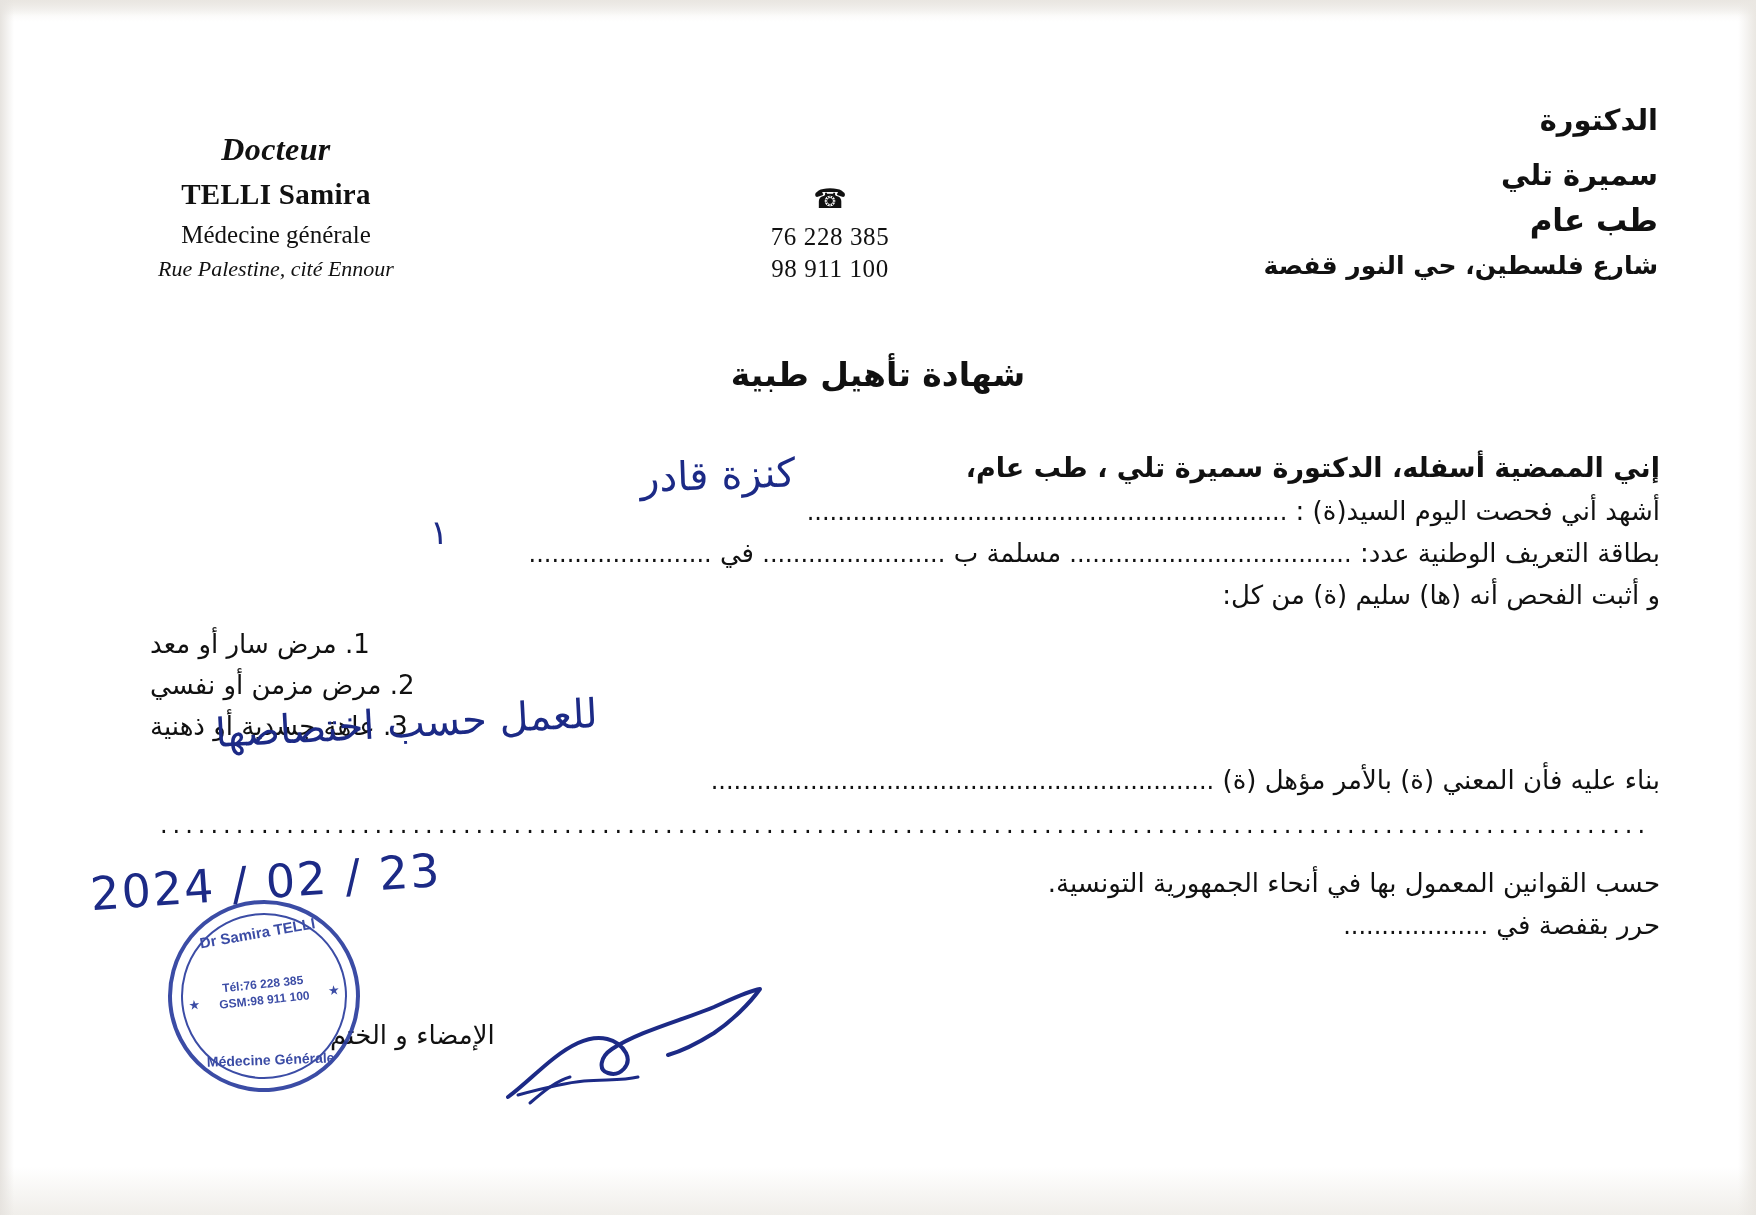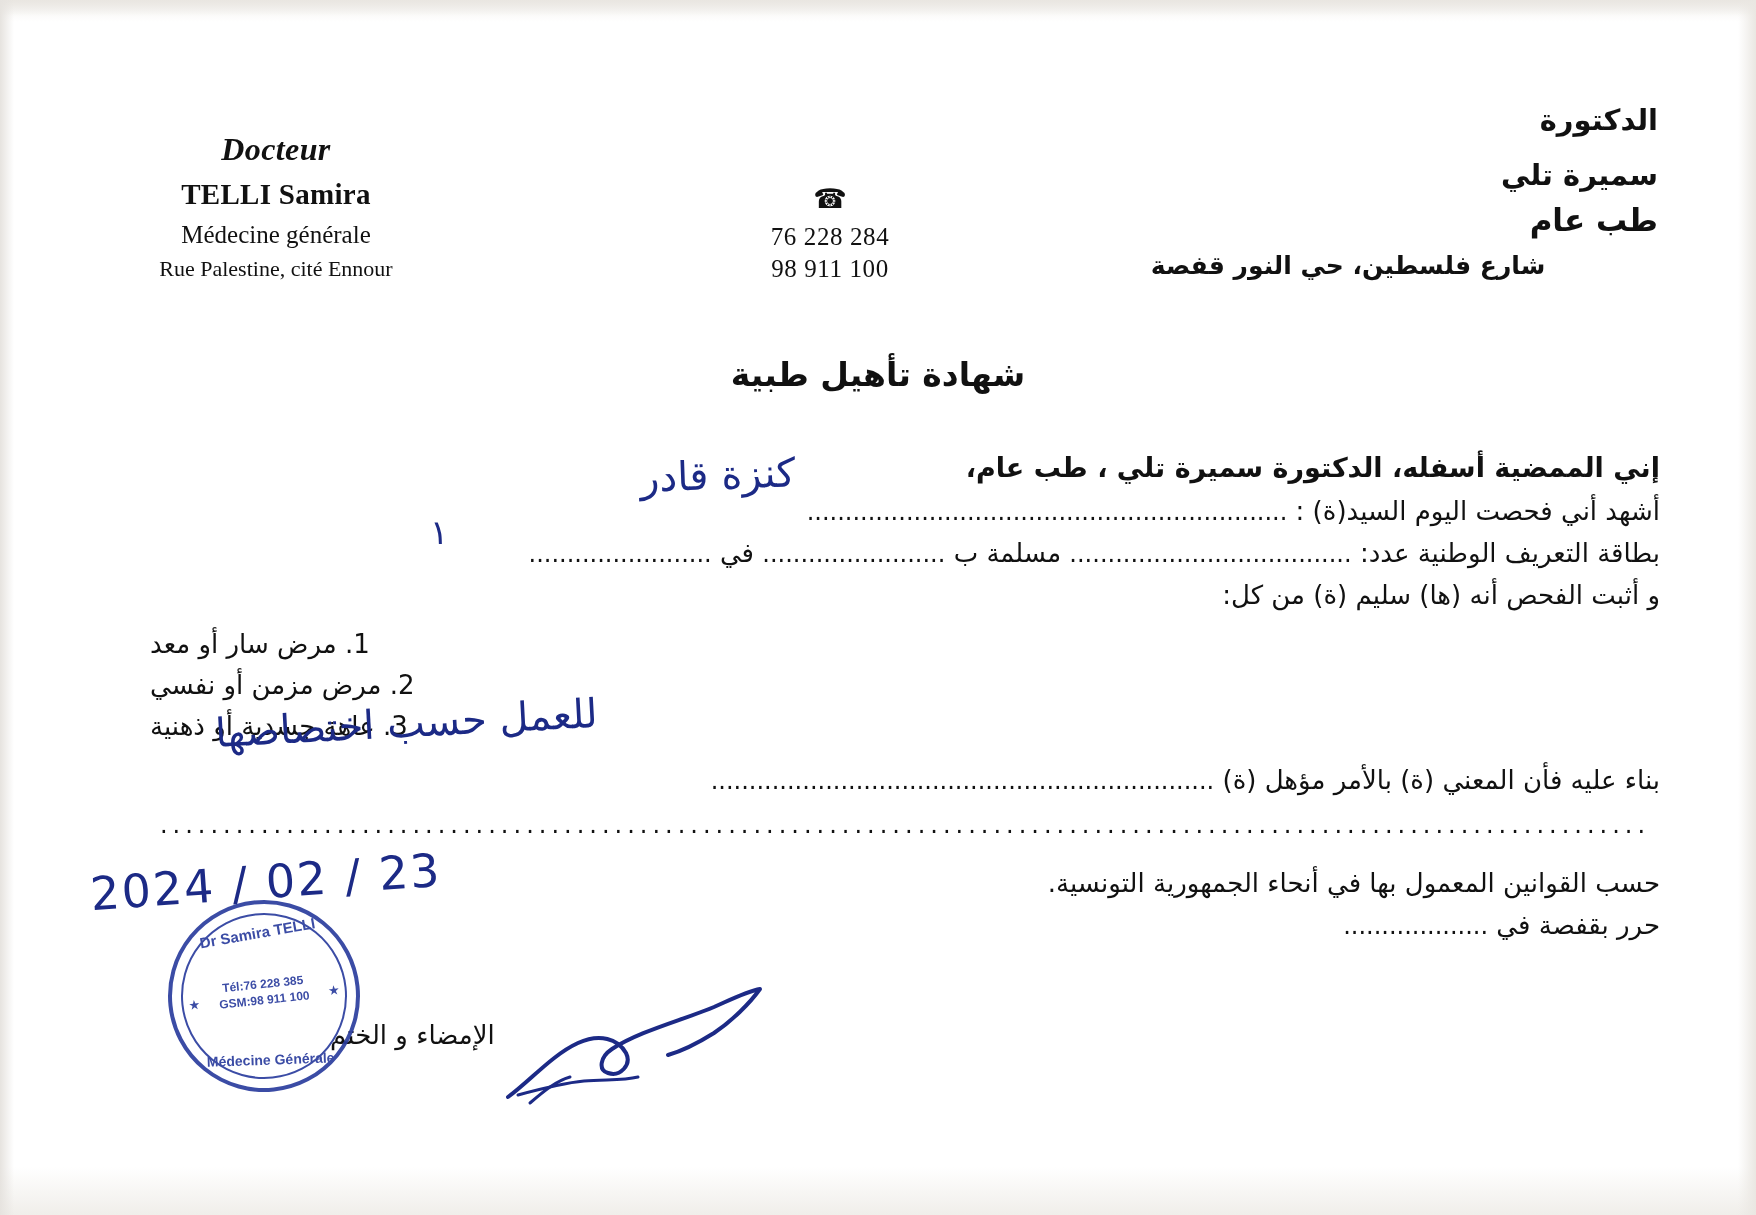--- a/index.html
+++ b/index.html
@@ -65,20 +65,21 @@
     margin-top: 4px;
     letter-spacing: 0.3px;
   }
   .hl-spec {
     font-size: 25px;
     margin-top: 4px;
   }
   .hl-addr1 {
     font-size: 22px;
     margin-top: 3px;
+    font-style: italic;
   }
   .hl-addr2 {
     font-size: 22px;
     margin-top: 2px;
   }
 
   .header-center {
     position: absolute;
     left: 700px;
     top: 186px;
@@ -103,21 +104,21 @@
     top: 100px;
     width: 620px;
     text-align: right;
     direction: rtl;
     font-family: "DejaVu Sans", sans-serif;
     line-height: 1.42;
   }
   .hr-1 { font-size: 29px; font-weight: bold; }
   .hr-2 { font-size: 29px; font-weight: bold; margin-top: 14px; }
   .hr-3 { font-size: 31px; font-weight: bold; margin-top: 2px; }
-  .hr-4 { font-size: 25px; font-weight: bold; margin-top: 6px; text-align: center; }
+  .hr-4 { font-size: 25px; font-weight: bold; margin-top: 6px; }
 
   
   .doc-title {
     position: absolute;
     top: 355px;
     left: 0;
     right: 0;
     text-align: center;
     direction: rtl;
     font-family: "DejaVu Sans", sans-serif;
@@ -293,21 +294,21 @@
 
   <div class="header-left">
     <div class="hl-docteur">Docteur</div>
     <div class="hl-name">TELLI Samira</div>
     <div class="hl-spec">Médecine générale</div>
     <div class="hl-addr1">Rue Palestine, cité Ennour</div>
   </div>
 
   <div class="header-center">
     <div class="phone-icon">☎</div>
-    <div class="phone-num">76 228 284</div>
+    <div class="phone-num">76 228 385</div>
     <div class="phone-num second">98 911 100</div>
   </div>
 
   <div class="header-right">
     <div class="hr-1">الدكتورة</div>
     <div class="hr-2">سميرة تلي</div>
     <div class="hr-3">طب عام</div>
     <div class="hr-4">شارع فلسطين، حي النور قفصة</div>
   </div>
 

